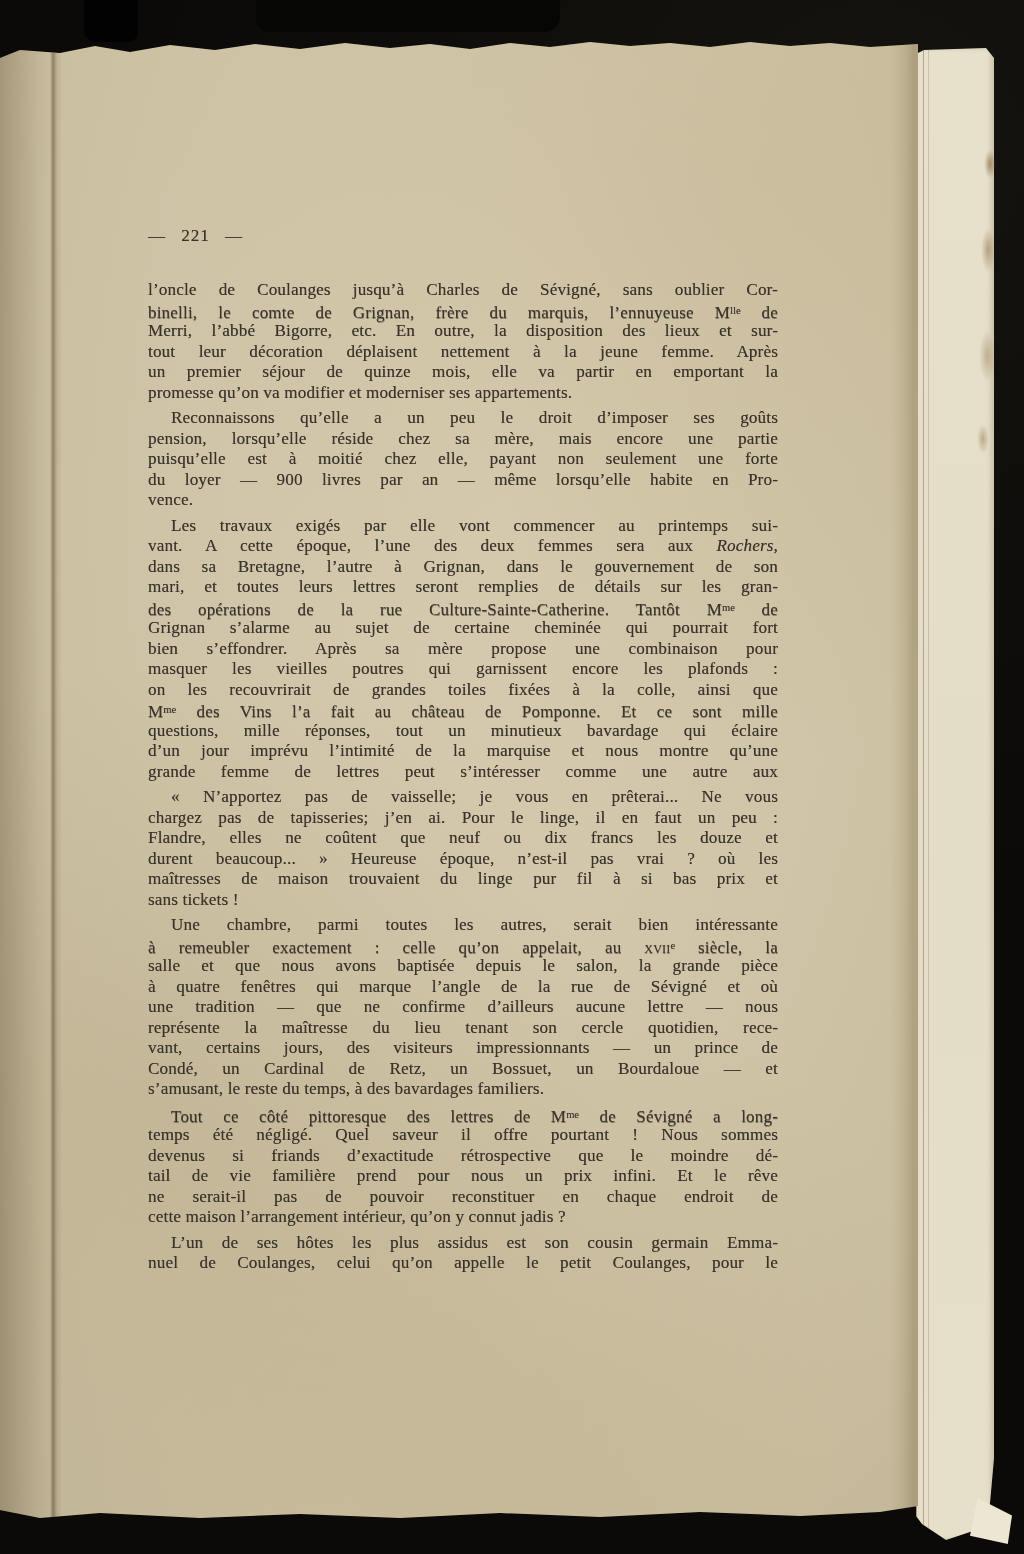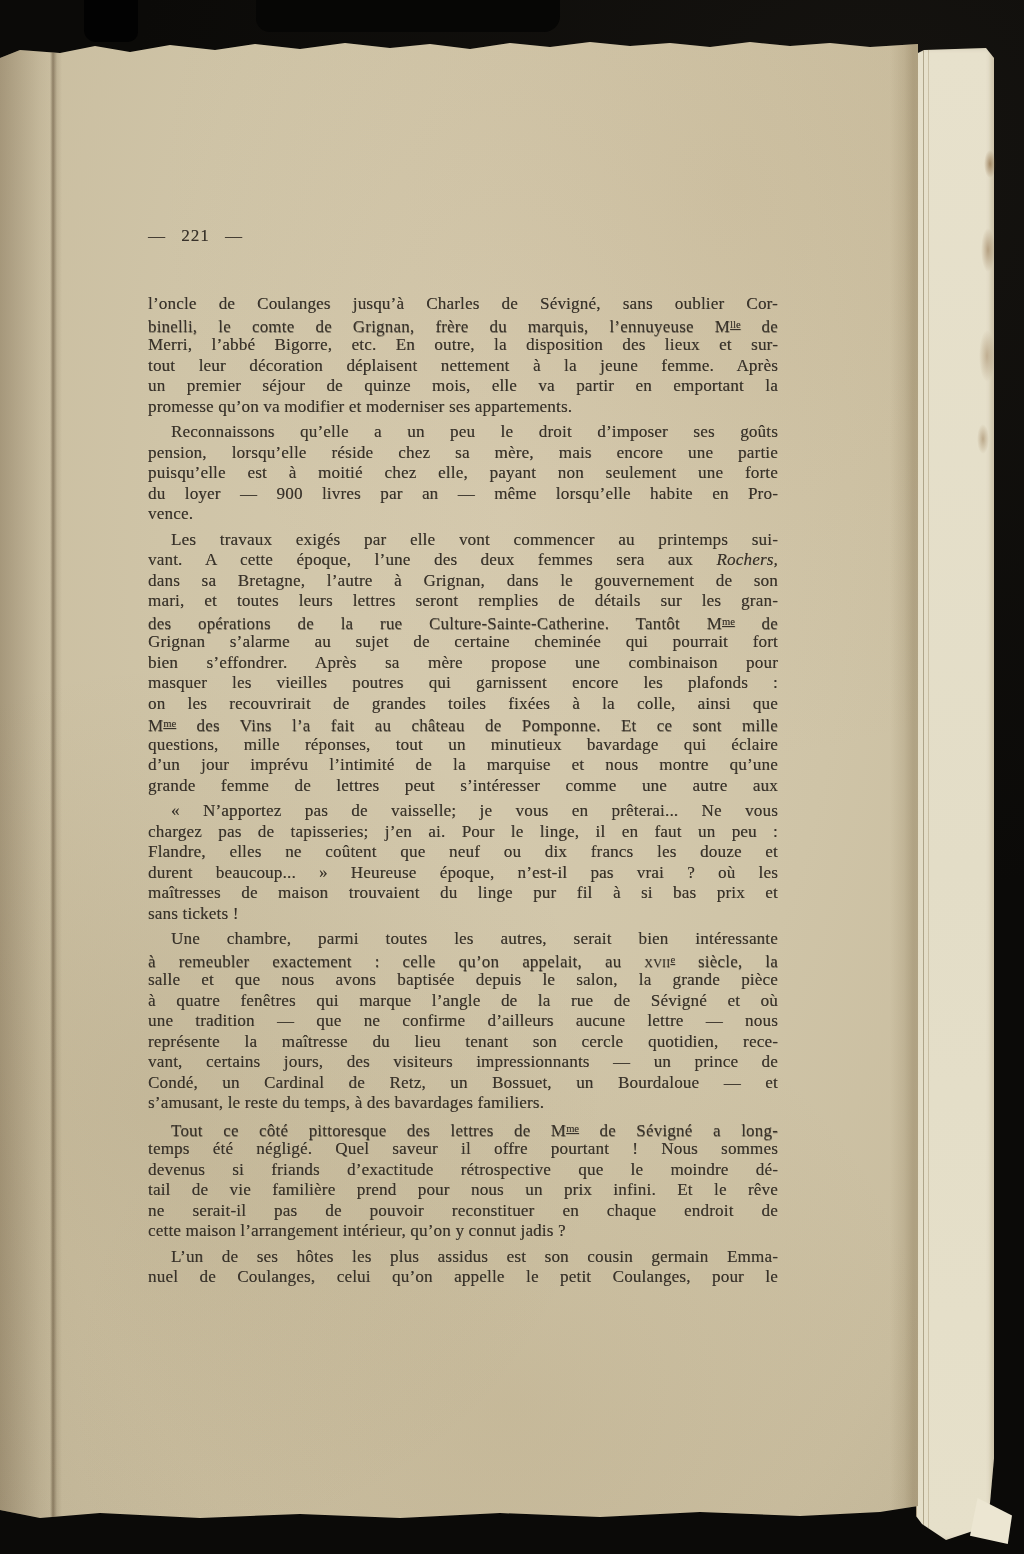--- a/index.html
+++ b/index.html
@@ -75,29 +75,29 @@
     position: absolute; left: 148px; top: 186px; width: 630px;
     font-size: 17px; color: #38322a; letter-spacing: 1px; word-spacing: 10px;
     text-shadow: 0.3px 0.3px 0.4px rgba(50,44,34,.5);
   }
   .text-block {
     position: absolute; left: 148px; top: 236px; width: 630px;
     font-size: 17px; color: #38322a; letter-spacing: 0.2px;
     text-shadow: 0.3px 0.3px 0.4px rgba(50,44,34,.5);
   }
   .para { margin: 0; margin-top: 5px; }
-  .para:first-child { margin-top: 18px; }
+  .para:first-child { margin-top: 4px; }
   .para.indent .line:first-child { text-indent: 23px; }
   .line {
     display: block; height: 20.5px; line-height: 20.5px;
     text-align: justify; text-align-last: justify;
     white-space: normal; overflow: visible;
   }
   .line.last { text-align-last: left; }
-  .s-sup { font-size: 10.5px; vertical-align: 0.42em; letter-spacing: 0; text-decoration: underline; }
+  .s-sup { font-size: 10.5px; vertical-align: 0.42em; letter-spacing: 0; }
   .s-i { font-style: italic; }
   .s-sc { font-variant: small-caps; }
 </style>
 </head>
 <body>
 
 <div class="scan">
   <div class="blob-a"></div>
   <div class="blob-b"></div>
 

